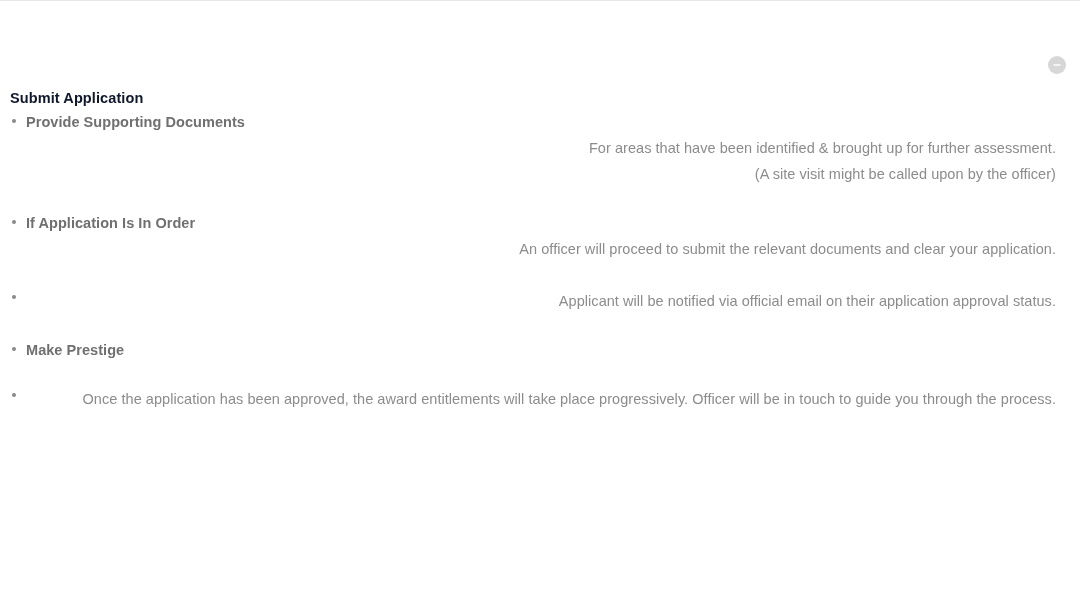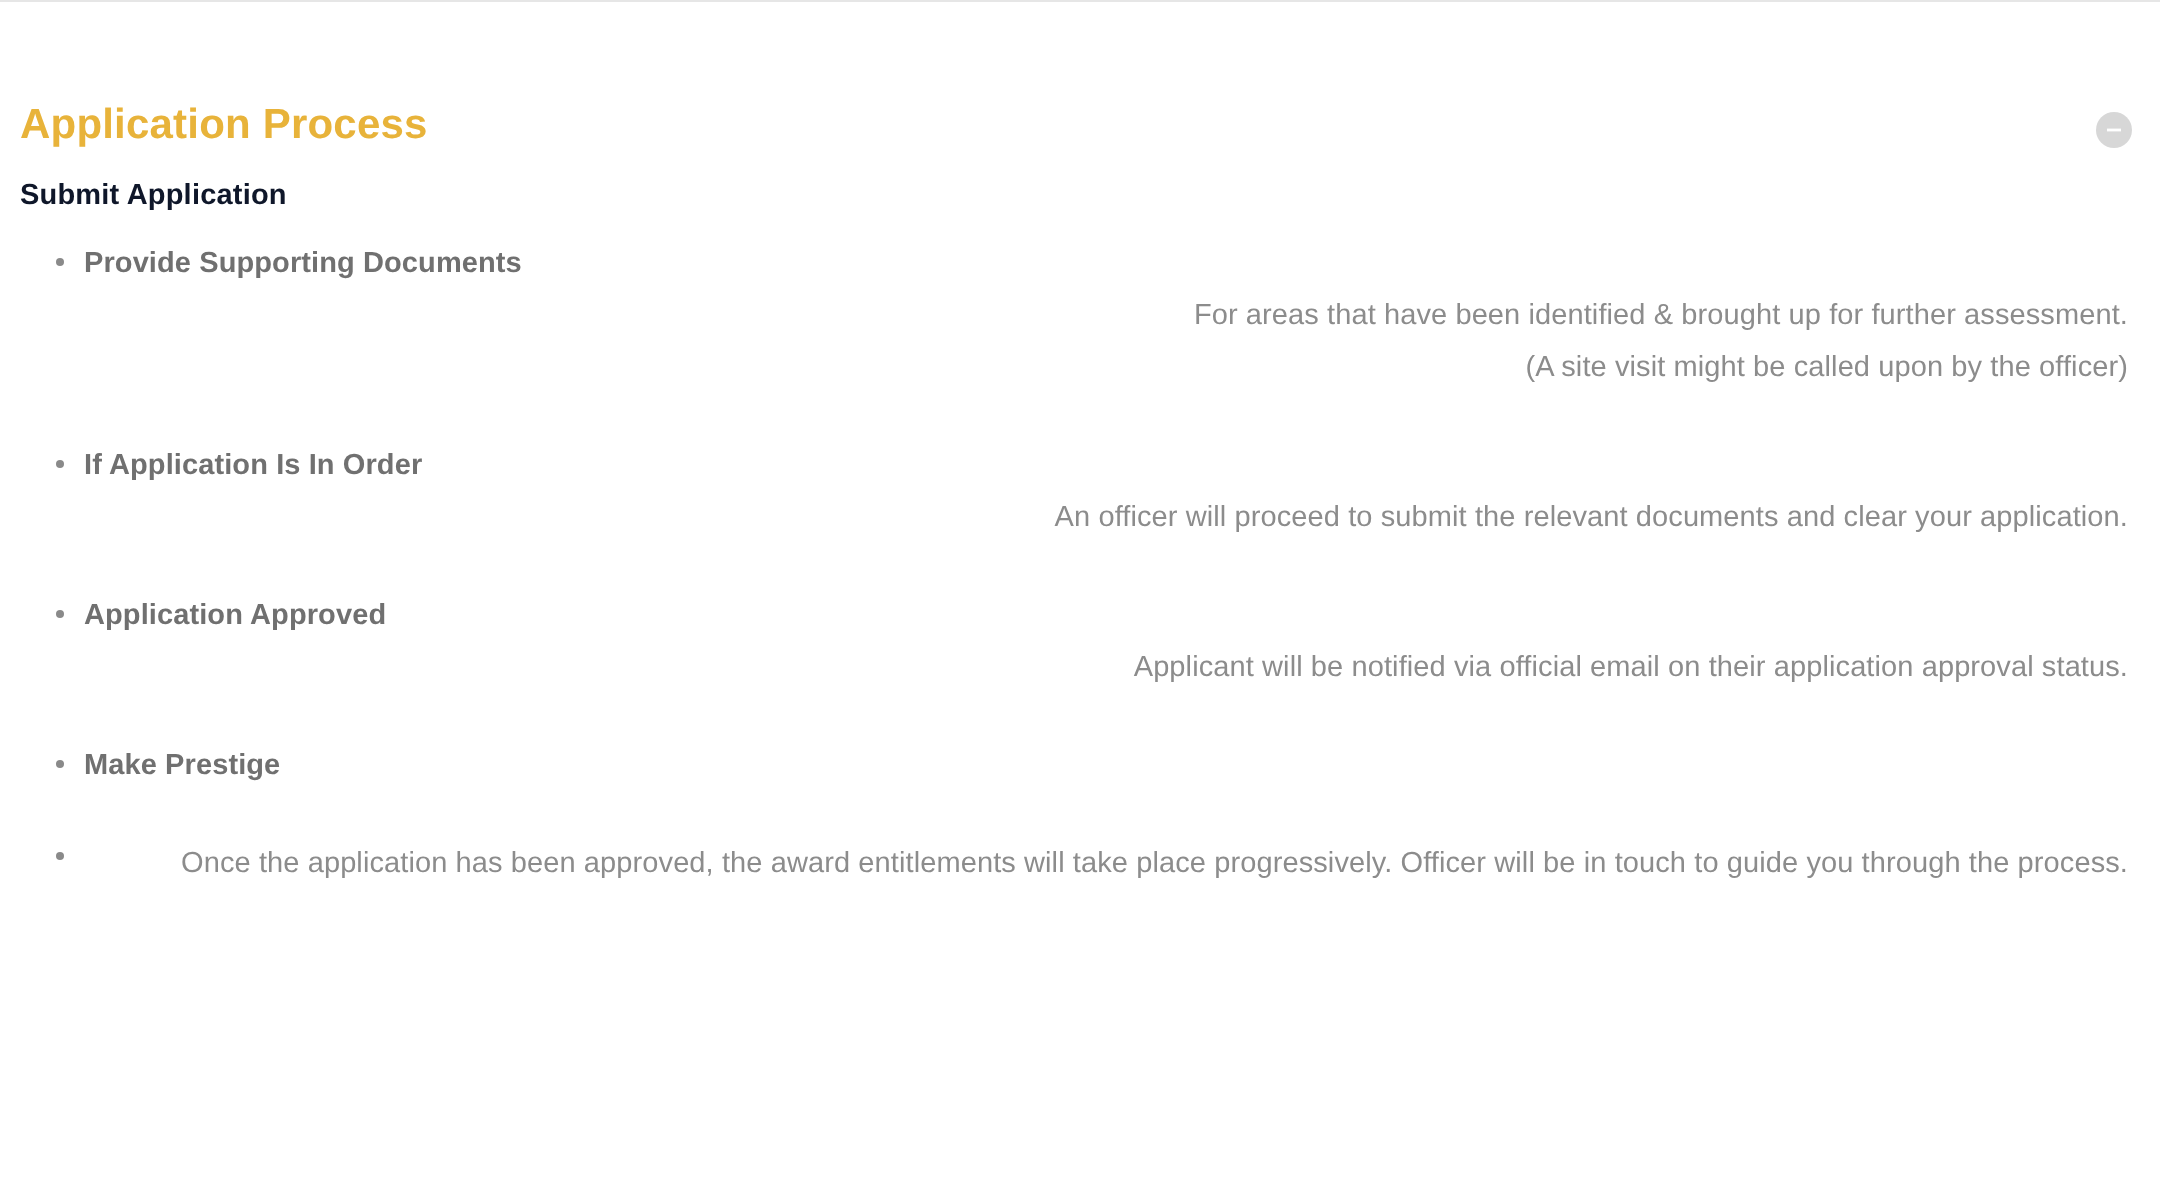--- a/index.html
+++ b/index.html
@@ -64,21 +64,21 @@
   }
   .subsection-title {
     margin: 0 0 6px 10px;
     font-size: 14.5px;
     font-weight: bold;
     color: #0f172a;
     letter-spacing: 0.1px;
   }
   ul.steps {
     list-style: none;
-    margin: 16px;
+    margin: 0;
     padding: 0;
   }
   ul.steps > li {
     position: relative;
     margin: 0 0 26px 0;
     padding-left: 26px;
   }
   ul.steps > li:last-child {
     margin-bottom: 0;
   }
@@ -113,21 +113,20 @@
 </head>
 <body>
 
 <div class="page">
 
   <div class="top-rule"></div>
 
   <div class="section">
 
     <div class="section-header">
-      <div class="section-title">Application Process</div>
       <div class="collapse-toggle">
         <svg width="10" height="10" viewBox="0 0 10 10" aria-hidden="true">
           <rect x="1.5" y="4.3" width="7" height="1.4" fill="#ffffff"></rect>
         </svg>
       </div>
     </div>
 
     <div class="subsection-title">Submit Application</div>
 
     <ul class="steps">
@@ -144,21 +143,20 @@
       <li>
         <span class="bullet"></span>
         <div class="step-title">If Application Is In Order</div>
         <div class="step-body">
           <div class="step-line">An officer will proceed to submit the relevant documents and clear your application.</div>
         </div>
       </li>
 
       <li>
         <span class="bullet"></span>
-        <div class="step-title">Application Approved</div>
         <div class="step-body">
           <div class="step-line">Applicant will be notified via official email on their application approval status.</div>
         </div>
       </li>
 
       <li>
         <span class="bullet"></span>
         <div class="step-title">Make Prestige</div>
       </li>
 

